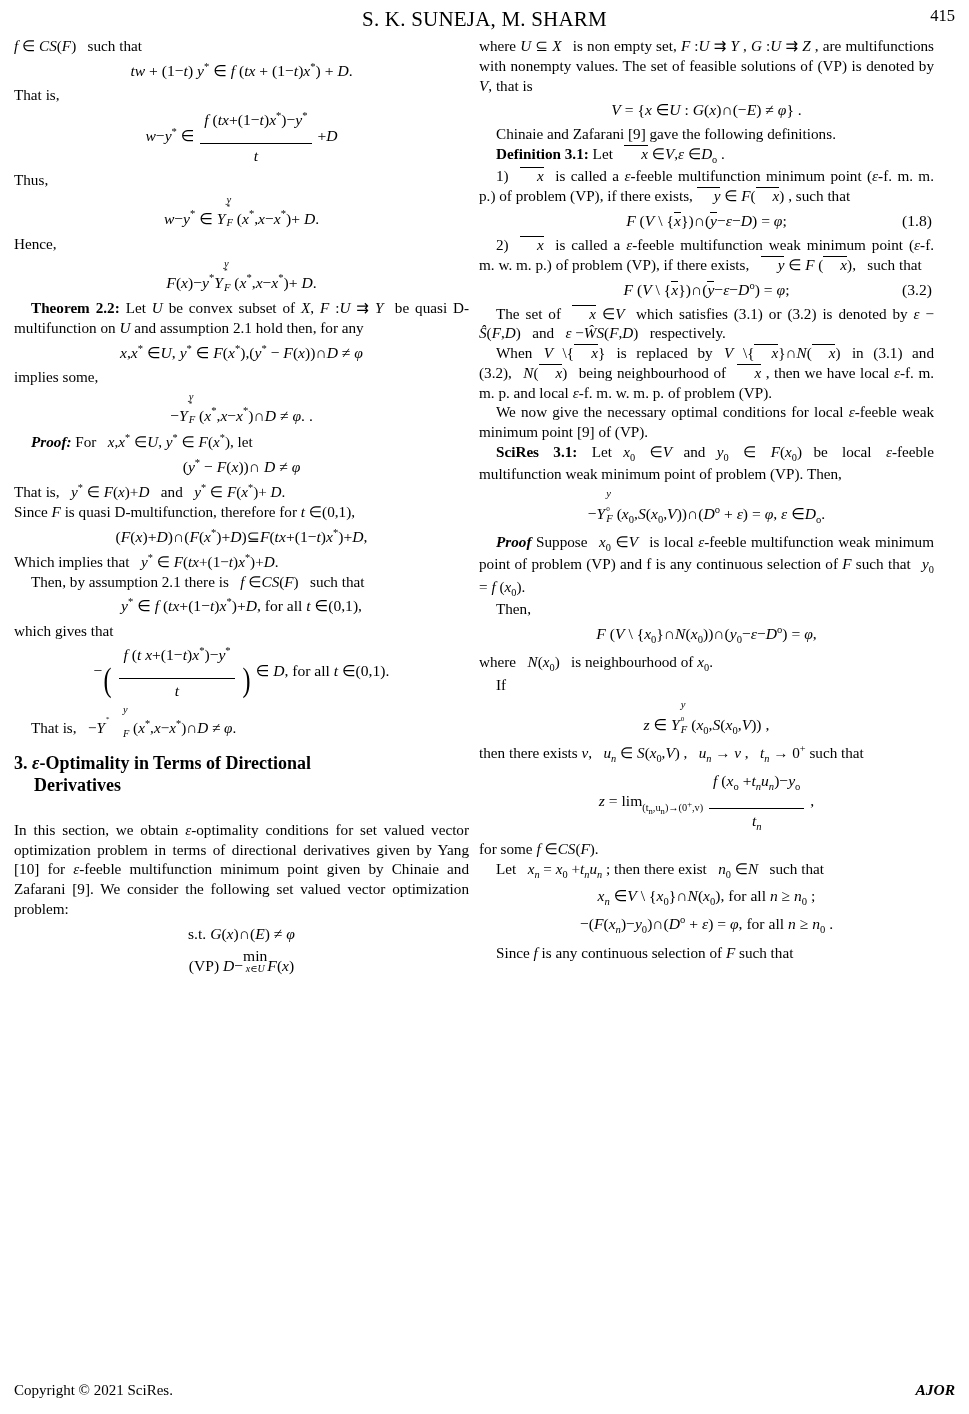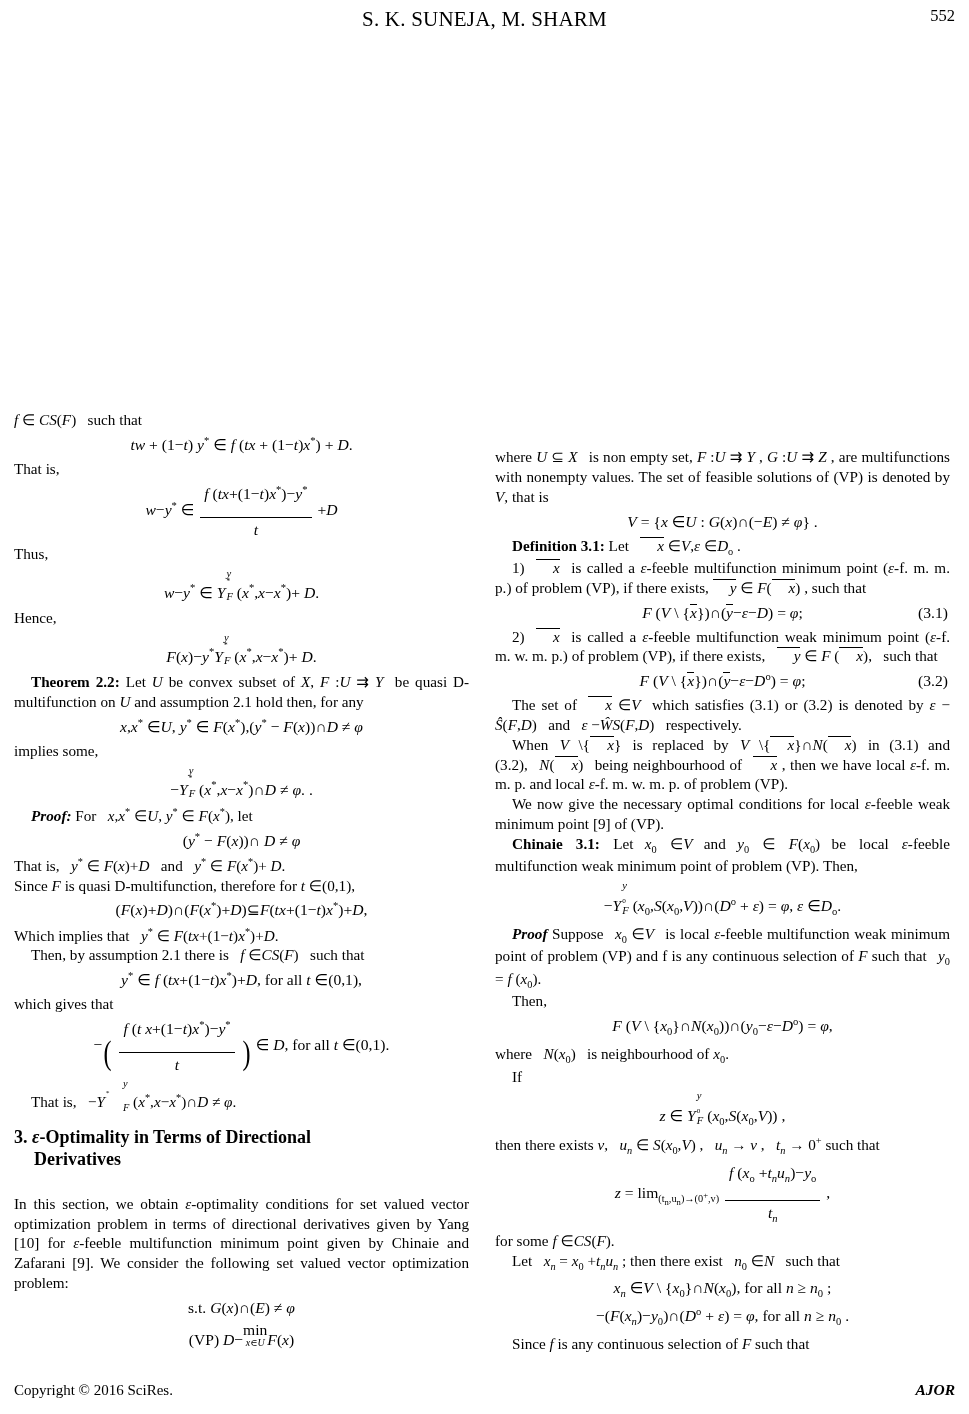--- a/index.html
+++ b/index.html
@@ -47,22 +47,21 @@
   }
 
   
   .columns {
     position: absolute;
     top: 36px;
     left: 14px;
     right: 14px;
     bottom: 60px;
     display: flex;
-    gap: 26px;
-    align-items: flex-end;
+    gap: 10px;
   }
   .col {
     width: 455px;
     font-size: 15.2px;
     line-height: 1.30;
     text-align: justify;
   }
 
   p.body {
     margin: 0;
@@ -183,21 +182,21 @@
   .footer .ajor { font-weight: bold; font-style: italic; font-size: 15.5px; }
   .sp2 { display: inline-block; width: .75em; }
 </style>
 </head>
 <body>
 
 <div class="page">
 
   <div class="runhead">
     <div class="title">S. K. SUNEJA, M. SHARM</div>
-    <div class="pageno">552</div>
+    <div class="pageno">415</div>
   </div>
 
   <div class="columns">
 
     <div class="col">
 
       <p class="body noind">
         <span class="m">f</span> <span class="mr">∈</span> <span class="m">CS</span><span class="mr">(</span><span class="m">F</span><span class="mr">)</span><span class="sp2"></span>such that
       </p>
 
@@ -326,35 +325,36 @@
     <div class="col">
 
       <p class="body noind">
         where <span class="m">U</span> <span class="mr">⊆</span> <span class="m">X</span><span class="sp2"></span>is non empty set, <span class="m">F</span> <span class="mr">:</span><span class="m">U</span> <span class="mr">⇉</span> <span class="m">Y</span> <span class="mr">,</span> <span class="m">G</span> <span class="mr">:</span><span class="m">U</span> <span class="mr">⇉</span> <span class="m">Z</span> <span class="mr">,</span> are multifunctions with nonempty values. The set of feasible solutions of (VP) is denoted by <span class="m">V</span>, that is
       </p>
 
       <div class="eq">
         <span class="m">V</span> <span class="mr">=</span> <span class="mr">{</span><span class="m">x</span> <span class="mr">∈</span><span class="m">U</span> <span class="mr">:</span> <span class="m">G</span><span class="mr">(</span><span class="m">x</span><span class="mr">)</span><span class="mr">∩</span><span class="mr">(</span><span class="mr">−</span><span class="m">E</span><span class="mr">)</span> <span class="mr">≠</span> <span class="gr">φ</span><span class="mr">}</span> <span class="mr">.</span>
       </div>
 
+      <p class="body ind">Chinaie and Zafarani [9] gave the following definitions.</p>
 
       <p class="body ind">
         <span class="thm">Definition 3.1:</span>
         <span>
           Let<span class="sp2"></span><span class="ovl"><span class="m">x</span></span> <span class="mr">∈</span><span class="m">V</span><span class="mr">,</span><span class="gr">ε</span> <span class="mr">∈</span><span class="m">D</span><sub class="sbr">o</sub> <span class="mr">.</span>
         </span>
       </p>
 
       <p class="body ind">
         1)<span class="sp2"></span><span class="ovl"><span class="m">x</span></span><span class="sp2"></span>is called a <span class="gr">ε</span>-feeble multifunction minimum point (<span class="gr">ε</span>-f. m. m. p.) of problem (VP), if there exists, <span class="ovl"><span class="m">y</span></span> <span class="mr">∈</span> <span class="m">F</span><span class="mr">(</span><span class="ovl"><span class="m">x</span></span><span class="mr">)</span> <span class="mr">,</span> such that
       </p>
 
       <div class="eq eq-wrap">
         <span class="m">F</span> <span class="mr">(</span><span class="m">V</span> <span class="mr">\</span> <span class="mr">{</span><span class="ovl"><span class="m">x</span></span><span class="mr">}</span><span class="mr">)</span><span class="mr">∩</span><span class="mr">(</span><span class="ovl"><span class="m">y</span></span><span class="mr">−</span><span class="gr">ε</span><span class="mr">−</span><span class="m">D</span><span class="mr">)</span> <span class="mr">=</span> <span class="gr">φ</span><span class="mr">;</span>
-        <span class="eq-tag">(3.1)</span>
+        <span class="eq-tag">(1.8)</span>
       </div>
 
       <p class="body ind">
         2)<span class="sp2"></span><span class="ovl"><span class="m">x</span></span><span class="sp2"></span>is called a <span class="gr">ε</span>-feeble multifunction weak minimum point (<span class="gr">ε</span>-f. m. w. m. p.) of problem (VP), if there exists,<span class="sp2"></span><span class="ovl"><span class="m">y</span></span> <span class="mr">∈</span> <span class="m">F</span> <span class="mr">(</span><span class="ovl"><span class="m">x</span></span><span class="mr">)</span><span class="mr">,</span><span class="sp2"></span>such that
       </p>
 
       <div class="eq eq-wrap">
         <span class="m">F</span> <span class="mr">(</span><span class="m">V</span> <span class="mr">\</span> <span class="mr">{</span><span class="ovl"><span class="m">x</span></span><span class="mr">}</span><span class="mr">)</span><span class="mr">∩</span><span class="mr">(</span><span class="ovl"><span class="m">y</span></span><span class="mr">−</span><span class="gr">ε</span><span class="mr">−</span><span class="m">D</span><sup class="spr">o</sup><span class="mr">)</span> <span class="mr">=</span> <span class="gr">φ</span><span class="mr">;</span>
         <span class="eq-tag">(3.2)</span>
       </div>
@@ -365,21 +365,21 @@
 
       <p class="body ind">
         When<span class="sp2"></span><span class="m">V</span> <span class="mr">\</span><span class="mr">{</span><span class="ovl"><span class="m">x</span></span><span class="mr">}</span><span class="sp2"></span>is replaced by<span class="sp2"></span><span class="m">V</span> <span class="mr">\</span><span class="mr">{</span><span class="ovl"><span class="m">x</span></span><span class="mr">}</span><span class="mr">∩</span><span class="m">N</span><span class="mr">(</span><span class="ovl"><span class="m">x</span></span><span class="mr">)</span><span class="sp2"></span>in (3.1) and (3.2),<span class="sp2"></span><span class="m">N</span><span class="mr">(</span><span class="ovl"><span class="m">x</span></span><span class="mr">)</span><span class="sp2"></span>being neighbourhood of<span class="sp2"></span><span class="ovl"><span class="m">x</span></span> <span class="mr">,</span> then we have local <span class="gr">ε</span>-f. m. m. p. and local <span class="gr">ε</span>-f. m. w. m. p. of problem (VP).
       </p>
 
       <p class="body ind">
         We now give the necessary optimal conditions for local <span class="gr">ε</span>-feeble weak minimum point [9] of (VP).
       </p>
 
       <p class="body ind">
-        <span class="thm">Chinaie 3.1:</span>
+        <span class="thm">SciRes 3.1:</span>
         <span>
           Let<span class="sp2"></span><span class="m">x</span><sub class="sbr">0</sub> <span class="mr">∈</span><span class="m">V</span><span class="sp2"></span>and<span class="sp2"></span><span class="m">y</span><sub class="sbr">0</sub> <span class="mr">∈</span> <span class="m">F</span><span class="mr">(</span><span class="m">x</span><sub class="sbr">0</sub><span class="mr">)</span><span class="sp2"></span>be local <span class="gr">ε</span>-feeble multifunction weak minimum point of problem (VP). Then,
         </span>
       </p>
 
       <div class="eq">
         <span class="mr">−</span><span class="m">Y</span><span class="ysub"><span class="top"><span class="m">y</span><sub class="sbr">o</sub></span><span>
               <span class="m">F</span>
             </span></span> <span class="mr">(</span><span class="m">x</span><sub class="sbr">0</sub><span class="mr">,</span><span class="m">S</span><span class="mr">(</span><span class="m">x</span><sub class="sbr">0</sub><span class="mr">,</span><span class="m">V</span><span class="mr">)</span><span class="mr">)</span><span class="mr">∩</span><span class="mr">(</span><span class="m">D</span><sup class="spr">o</sup> <span class="mr">+</span> <span class="gr">ε</span><span class="mr">)</span> <span class="mr">=</span> <span class="gr">φ</span><span class="mr">,</span> <span class="gr">ε</span> <span class="mr">∈</span><span class="m">D</span><sub class="sbr">o</sub><span class="mr">.</span>
       </div>
@@ -439,17 +439,17 @@
       </div>
 
       <p class="body ind">
         Since <span class="m">f</span> is any continuous selection of <span class="m">F</span> such that
       </p>
 
     </div>
   </div>
 
   <div class="footer">
-    <span>Copyright © 2016 SciRes.</span>
+    <span>Copyright © 2021 SciRes.</span>
     <span class="ajor">AJOR</span>
   </div>
 
 </div>
 
 </body></html>

